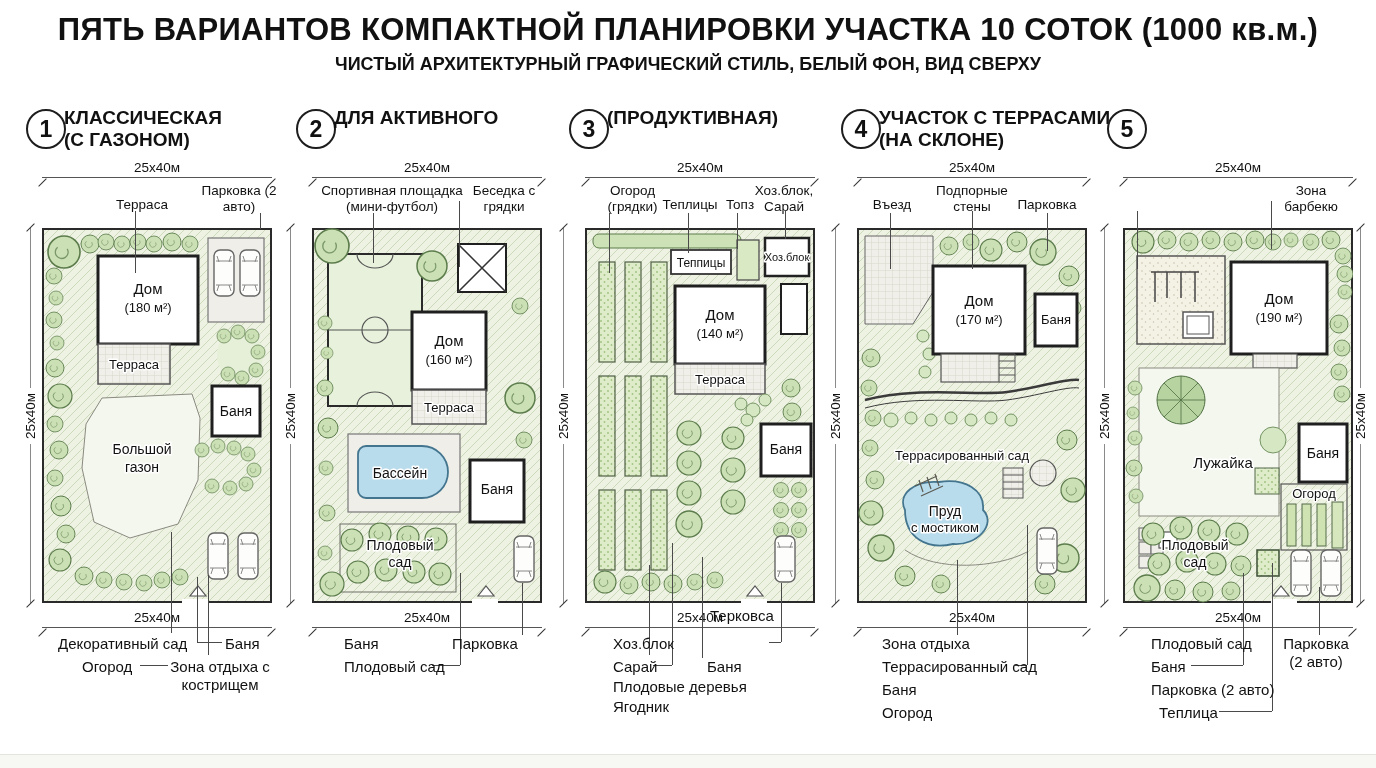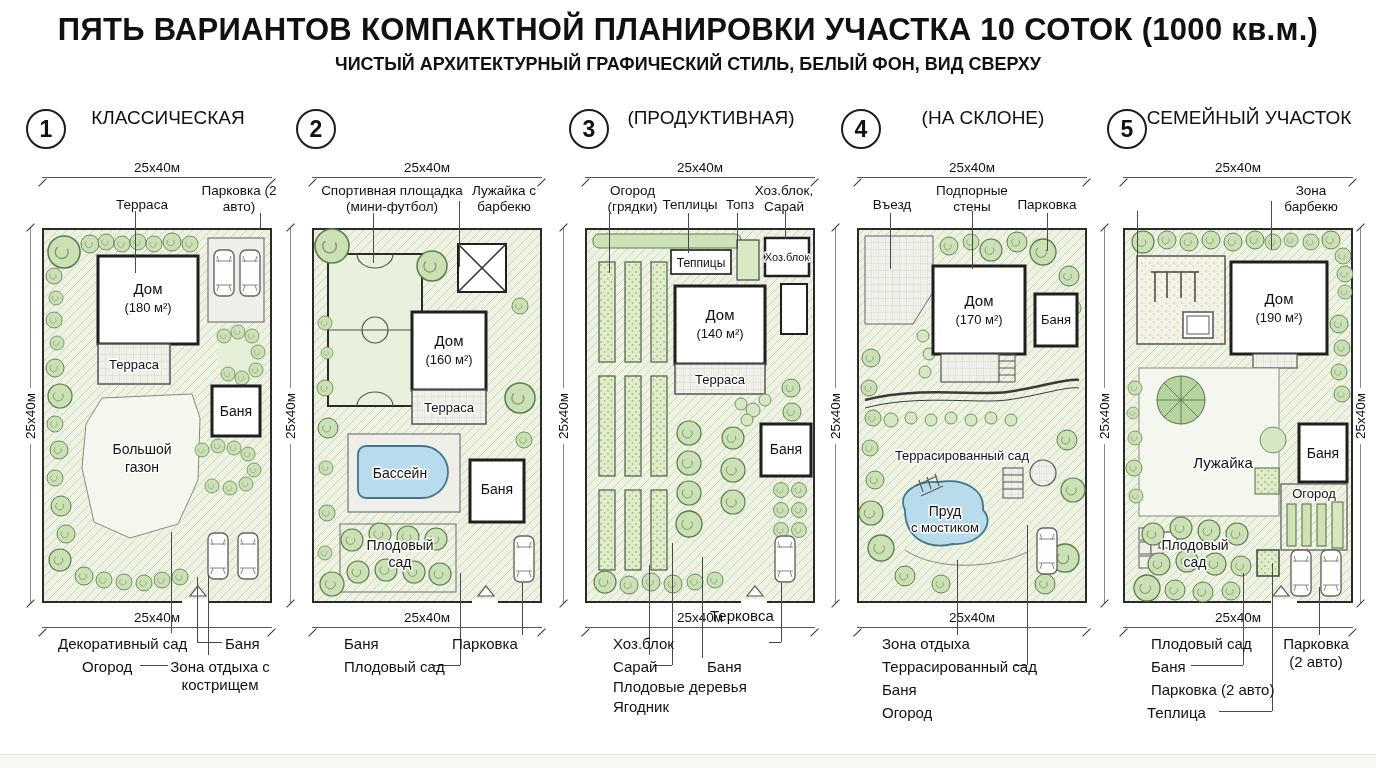--- a/index.html
+++ b/index.html
@@ -11,22 +11,22 @@
        font-size:18px;font-weight:700;white-space:nowrap}
   .footer-strip{position:absolute;left:0;right:0;top:754px;height:14px;
        background:#f7f7f4;border-top:1px solid #e4e4df}
 
   .col{position:absolute;top:105px;width:230px;height:660px}
   .c1{left:42px}.c2{left:312px}.c3{left:585px}.c4{left:857px}.c5{left:1123px}
 
   .vnum{position:absolute;left:-16px;top:4px;width:36px;height:36px;border:2.2px solid #1d1d1d;
        border-radius:50%;display:flex;align-items:center;justify-content:center;
        font-size:23px;font-weight:700;background:#fff}
-  .vtitle{position:absolute;left:22px;top:2px;width:208px;text-align:center;
-       font-size:19px;font-weight:400;line-height:1.14;white-space:nowrap}
+  .vtitle{position:absolute;left:22px;top:2px;width:208px;
+       font-size:19px;font-weight:700;line-height:1.14;white-space:nowrap}
 
   .dim{position:absolute;left:0;width:230px;height:20px;border-bottom:1px solid #555}
   .dim-top{top:52px}.dim-bottom{top:502px}
   .dim-label{position:absolute;left:0;right:0;bottom:2px;text-align:center;font-size:13.5px}
   .dtick{position:absolute;bottom:-6px;width:11px;height:1px;background:#333;transform:rotate(-45deg)}
   .dl{left:-5px}.dr{right:-5px}
 
   .vdim{position:absolute;top:228px;height:375px;width:1px;background:#8a8a8a}
   .vdim-label{position:absolute;top:50%;left:0;transform:translate(-50%,-50%) rotate(-90deg);
        background:#fff;padding:0 5px;font-size:13.5px;white-space:nowrap}
@@ -122,20 +122,21 @@
 <div class="vdim" style="left:1360px">
     <span class="vdim-label">25x40м</span>
     <span class="vtick vt"></span>
     <span class="vtick vb"></span>
   </div>
 
 <div class="col c1">
   <div class="vnum">1</div>
   <div class="vtitle">
       <div>КЛАССИЧЕСКАЯ</div>
+      <div>(С ГАЗОНОМ)</div>
     </div>
   <div class="dim dim-top">
       <span class="dim-label">25x40м</span>
       <span class="dtick dl"></span>
       <span class="dtick dr"></span>
     </div>
 
   <div class="tlabel" style="left:55px;top:92px;width:90px">Терраса</div>
   <div class="tlabel" style="left:155px;top:78px;width:84px">Парковка (2 авто)</div>
   <div class="lv" style="left:93px;top:106px;height:62px"></div>
@@ -218,29 +219,30 @@
   <div class="lv" style="left:129px;top:427px;height:101px"></div>
   <div class="lh" style="left:98px;top:560px;width:28px"></div>
   <div class="lv" style="left:166px;top:470px;height:80px"></div>
   <div class="lh" style="left:155px;top:537px;width:25px"></div>
   <div class="lv" style="left:155px;top:472px;height:65px"></div>
 </div>
 
 <div class="col c2">
   <div class="vnum">2</div>
   <div class="vtitle">
+      <div>ДЛЯ АКТИВНОГО</div>
     </div>
   <div class="dim dim-top">
       <span class="dim-label">25x40м</span>
       <span class="dtick dl"></span>
       <span class="dtick dr"></span>
     </div>
 
   <div class="tlabel" style="left:5px;top:78px;width:150px">Спортивная площадка (мини-футбол)</div>
-  <div class="tlabel" style="left:153px;top:78px;width:78px">Лужайка с барбекю</div>
+  <div class="tlabel" style="left:153px;top:78px;width:78px">Беседка с грядки</div>
   <div class="lv" style="left:61px;top:108px;height:50px"></div>
   <div class="lv" style="left:147px;top:96px;height:66px"></div>
 
   <div class="plan">
     <svg width="230" height="375" viewBox="0 0 230 375">
       <rect x="1" y="1" width="228" height="373" fill="url(#hatch)" stroke="#2a2a2a" stroke-width="2"></rect>
       <rect x="16" y="26" width="94" height="152" class="field"></rect>
       <path d="M16,102 H110" class="fline"></path>
       <circle cx="63" cy="102" r="13" class="fline"></circle>
       <path d="M45,26 A18,14 0 0 0 81,26 M45,178 A18,14 0 0 1 81,178" class="fline"></path>
@@ -391,20 +393,21 @@
   <div class="lh" style="left:68px;top:560px;width:19px"></div>
   <div class="lv" style="left:87px;top:438px;height:122px"></div>
   <div class="lv" style="left:117px;top:452px;height:101px"></div>
   <div class="lh" style="left:184px;top:537px;width:12px"></div>
   <div class="lv" style="left:196px;top:478px;height:59px"></div>
 </div>
 
 <div class="col c4">
   <div class="vnum">4</div>
   <div class="vtitle">
+      <div>УЧАСТОК С ТЕРРАСАМИ</div>
       <div>(НА СКЛОНЕ)</div>
     </div>
   <div class="dim dim-top">
       <span class="dim-label">25x40м</span>
       <span class="dtick dl"></span>
       <span class="dtick dr"></span>
     </div>
 
   <div class="tlabel" style="left:5px;top:92px;width:60px">Въезд</div>
   <div class="tlabel" style="left:70px;top:78px;width:90px">Подпорные стены</div>
@@ -478,24 +481,20 @@
   <div class="blabel" style="left:25px;top:553px">Террасированный сад</div>
   <div class="blabel" style="left:25px;top:576px">Баня</div>
   <div class="blabel" style="left:25px;top:599px">Огород</div>
   <div class="lv" style="left:100px;top:455px;height:75px"></div>
   <div class="lh" style="left:158px;top:560px;width:12px"></div>
   <div class="lv" style="left:170px;top:420px;height:140px"></div>
 </div>
 
 <div class="col c5">
   <div class="vnum">5</div>
-  <div class="vtitle">
-      <div>СЕМЕЙНЫЙ УЧАСТОК</div>
-      <div></div>
-    </div>
   <div class="dim dim-top">
       <span class="dim-label">25x40м</span>
       <span class="dtick dl"></span>
       <span class="dtick dr"></span>
     </div>
 
   <div class="tlabel" style="left:152px;top:78px;width:72px">Зона барбекю</div>
   <div class="lv" style="left:14px;top:106px;height:58px"></div>
   <div class="lv" style="left:148px;top:96px;height:48px"></div>
 
@@ -574,21 +573,21 @@
   </div>
 
   <div class="dim dim-bottom">
       <span class="dim-label">25x40м</span>
       <span class="dtick dl"></span>
       <span class="dtick dr"></span>
     </div>
   <div class="blabel" style="left:28px;top:530px">Плодовый сад</div>
   <div class="blabel" style="left:28px;top:553px">Баня</div>
   <div class="blabel" style="left:28px;top:576px">Парковка (2 авто)</div>
-  <div class="blabel" style="left:24px;top:599px">Теплица</div>
+  <div class="blabel" style="left:36px;top:599px">Теплица</div>
   <div class="blabel wrap" style="left:152px;top:530px;width:82px">Парковка (2 авто)</div>
   <div class="lh" style="left:68px;top:560px;width:52px"></div>
   <div class="lv" style="left:120px;top:468px;height:92px"></div>
   <div class="lh" style="left:96px;top:606px;width:53px"></div>
   <div class="lv" style="left:149px;top:458px;height:148px"></div>
   <div class="lv" style="left:196px;top:482px;height:48px"></div>
 </div>
 
 <div class="footer-strip"></div>
 

